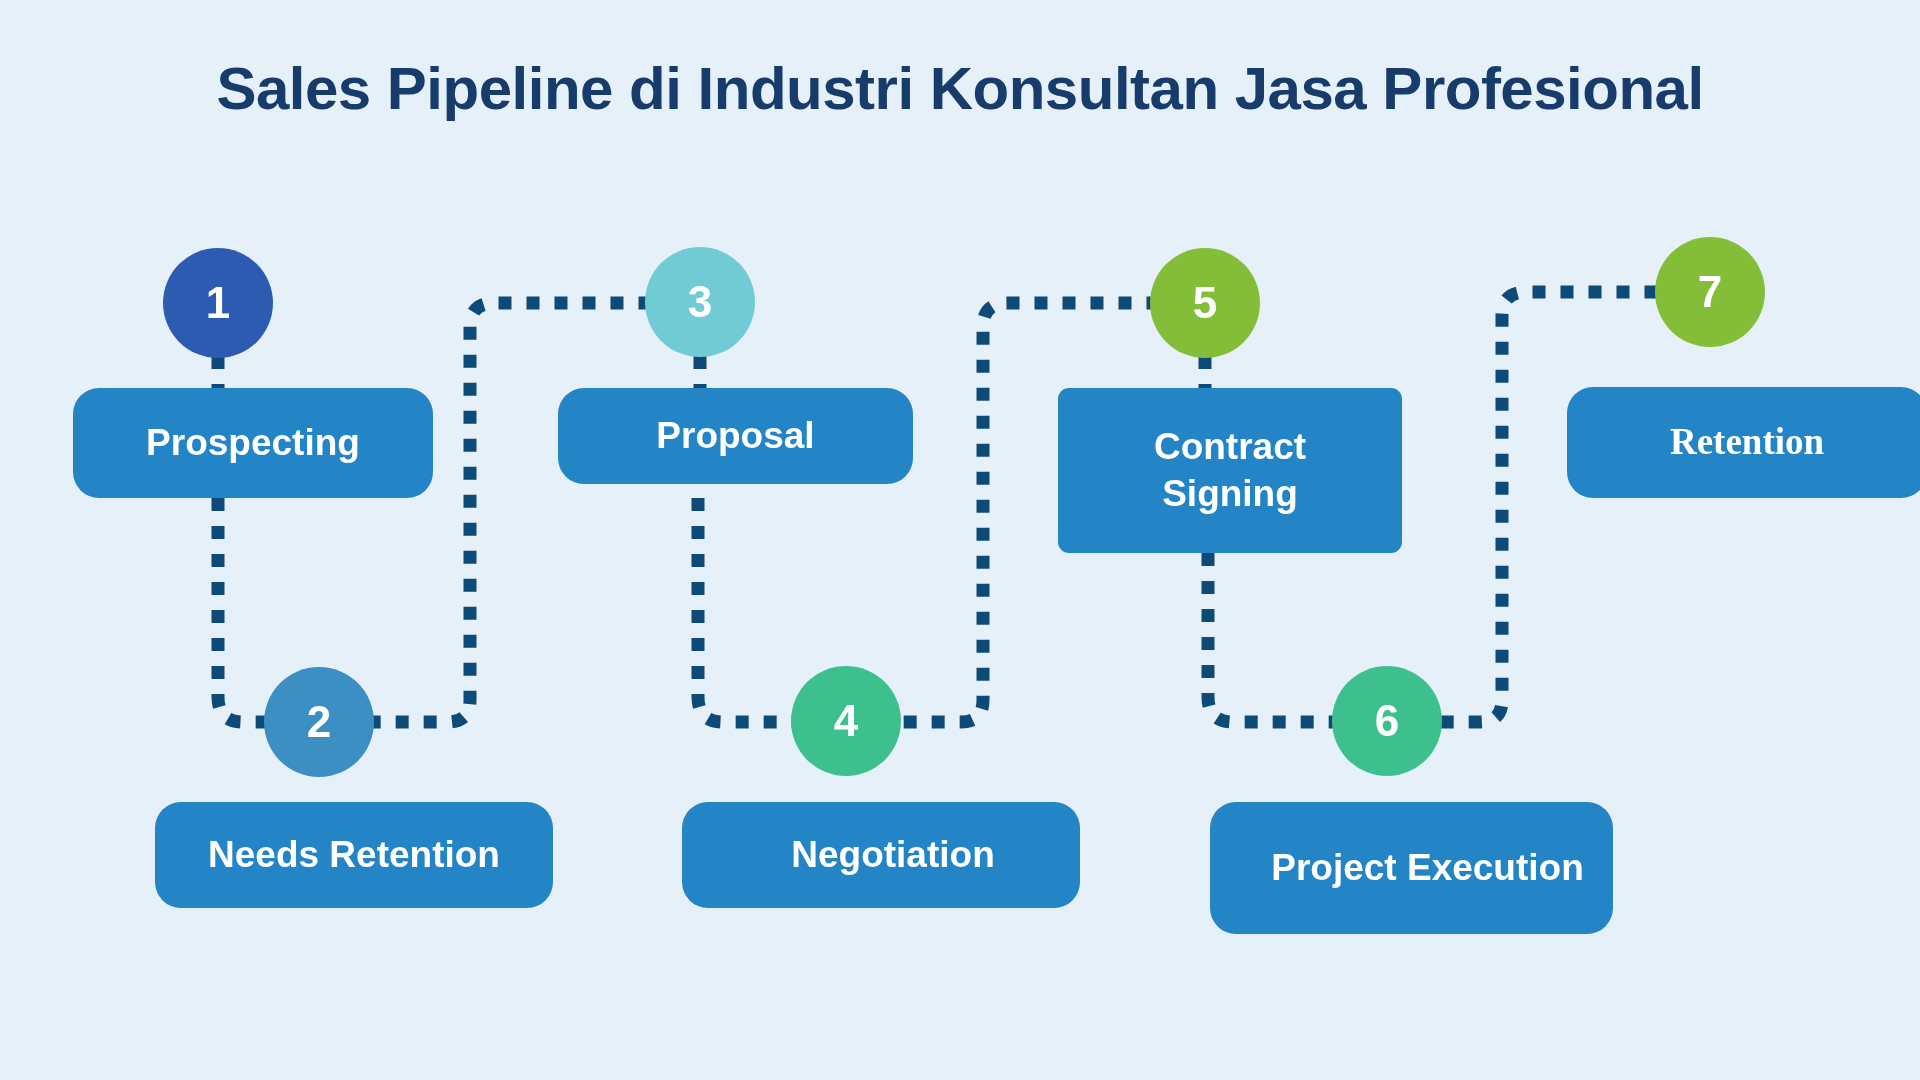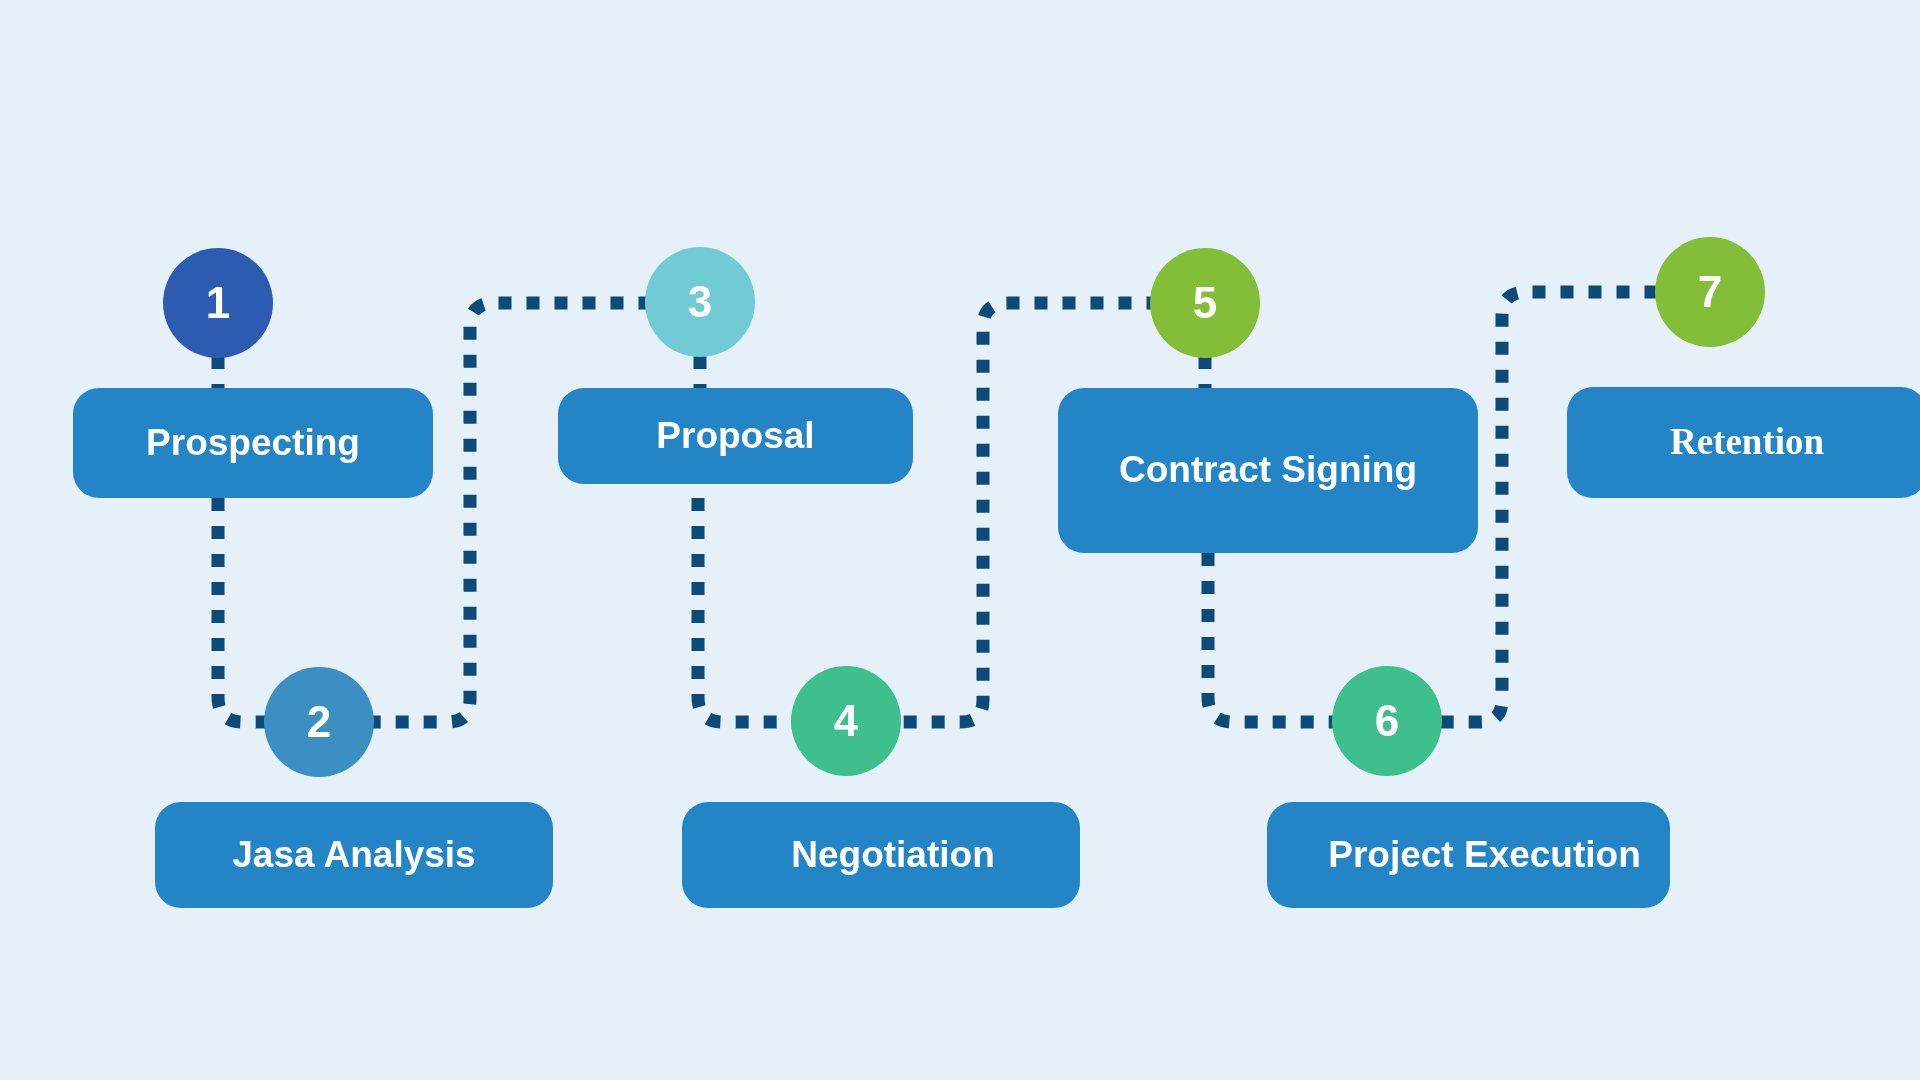--- a/index.html
+++ b/index.html
@@ -68,29 +68,30 @@
     text-align: center;
     font-size: 37px;
     font-weight: 600;
     line-height: 1.25;
     margin-left: 35px;
   }
   .b1 { left: 38px;   top: 388px; width: 360px; height: 110px; }
   .b2 { left: 120px;  top: 802px; width: 398px; height: 106px; }
   .b3 { left: 523px;  top: 388px; width: 355px; height: 96px; }
   .b4 { left: 647px;  top: 802px; width: 398px; height: 106px; padding-left: 24px; }
-  .b5 { left: 1023px; top: 388px; width: 420px; height: 165px; padding: 0 55px; }
-  .b6 { left: 1232px; top: 802px; width: 403px; height: 106px; padding-left: 32px; }
+  .b5 { left: 1023px; top: 388px; width: 344px; height: 165px; padding: 0 55px; border-radius: 11px; }
+  .b6 { left: 1175px; top: 802px; width: 403px; height: 132px; padding-left: 32px; }
   .b7 { left: 1532px; top: 387px; width: 360px; height: 111px; font-family: Liberation Serif, serif; }
 </style>
 </head>
 <body style="background: rgb(229, 240, 249);">
 
 <div class="canvas">
 
+  <h1 class="title">Sales Pipeline di Industri Konsultan Jasa Profesional</h1>
 
   <svg class="connectors" viewBox="0 0 1920 1080" xmlns="http://www.w3.org/2000/svg">
     <path class="connector" d="M 218 356 L 218 390"></path>
     <path class="connector" d="M 218 498 L 218 697 Q 218 722 243 722 L 448 722 Q 470 722 470 700 L 470 327 Q 470 303 494 303 L 646 303"></path>
     <path class="connector" d="M 700 356 L 700 390"></path>
     <path class="connector" d="M 698 498 L 698 697 Q 698 722 723 722 L 961 722 Q 983 722 983 700 L 983 327 Q 983 303 1007 303 L 1151 303"></path>
     <path class="connector" d="M 1205 356 L 1205 390"></path>
     <path class="connector" d="M 1208 553 L 1208 697 Q 1208 722 1233 722 L 1480 722 Q 1502 722 1502 700 L 1502 316 Q 1502 292 1526 292 L 1656 292"></path>
   </svg>
 
@@ -98,21 +99,21 @@
     <span>1</span>
   </div>
   <div class="box b1">
     <span>Prospecting</span>
   </div>
 
   <div class="circle c2" style="background: rgb(59, 143, 195);">
     <span>2</span>
   </div>
   <div class="box b2">
-    <span>Jasa Analysis</span>
+    <span>Needs Retention</span>
   </div>
 
   <div class="circle c3" style="background: rgb(112, 203, 213);">
     <span>3</span>
   </div>
   <div class="box b3">
     <span>Proposal</span>
   </div>
 
   <div class="circle c4" style="background: rgb(62, 192, 142);">

